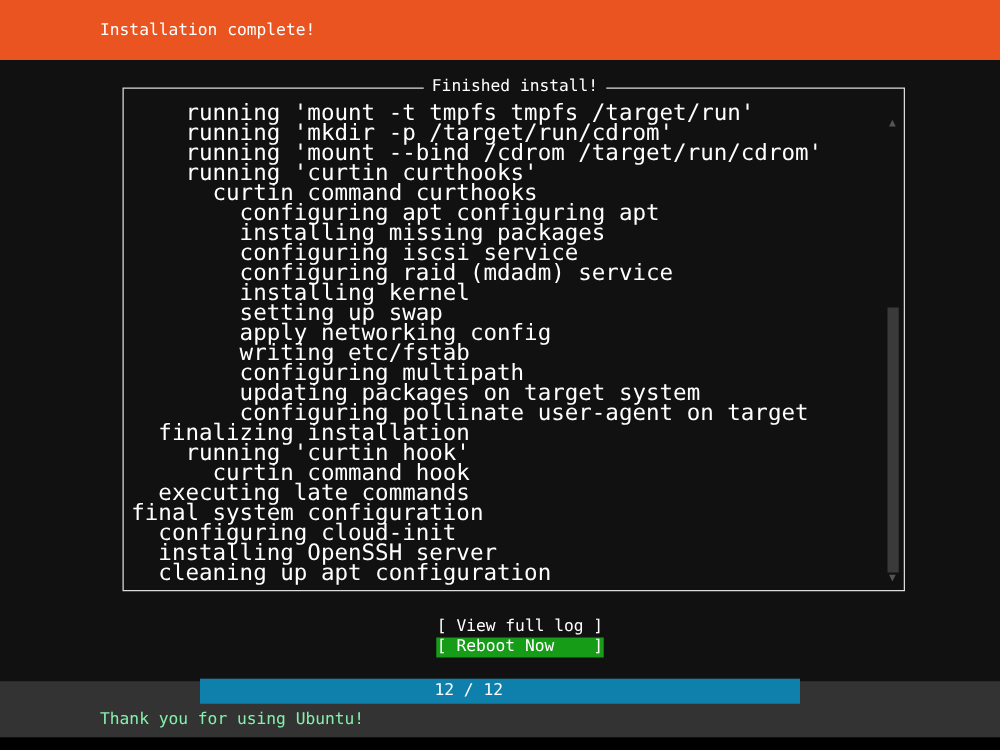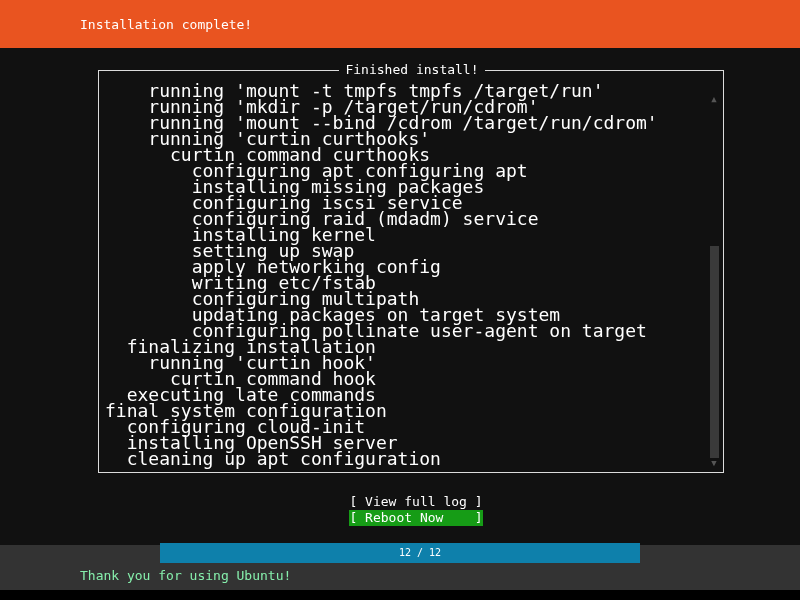--- a/index.html
+++ b/index.html
@@ -169,23 +169,22 @@
   }
   #progress-label {
     position: absolute;
     left: 0;
     top: 0;
     width: 430px;
     height: 20px;
     line-height: 20px;
     text-align: center;
     color: #ffffff;
-    font-size: 10px;
-    white-space: pre;
-    padding-left: 45px;
+    font-size: 13px;
+    white-space: pre;
   }
 
   
   #footer {
     position: absolute;
     left: 0;
     top: 545px;
     width: 800px;
     height: 45px;
     background: #333333;

